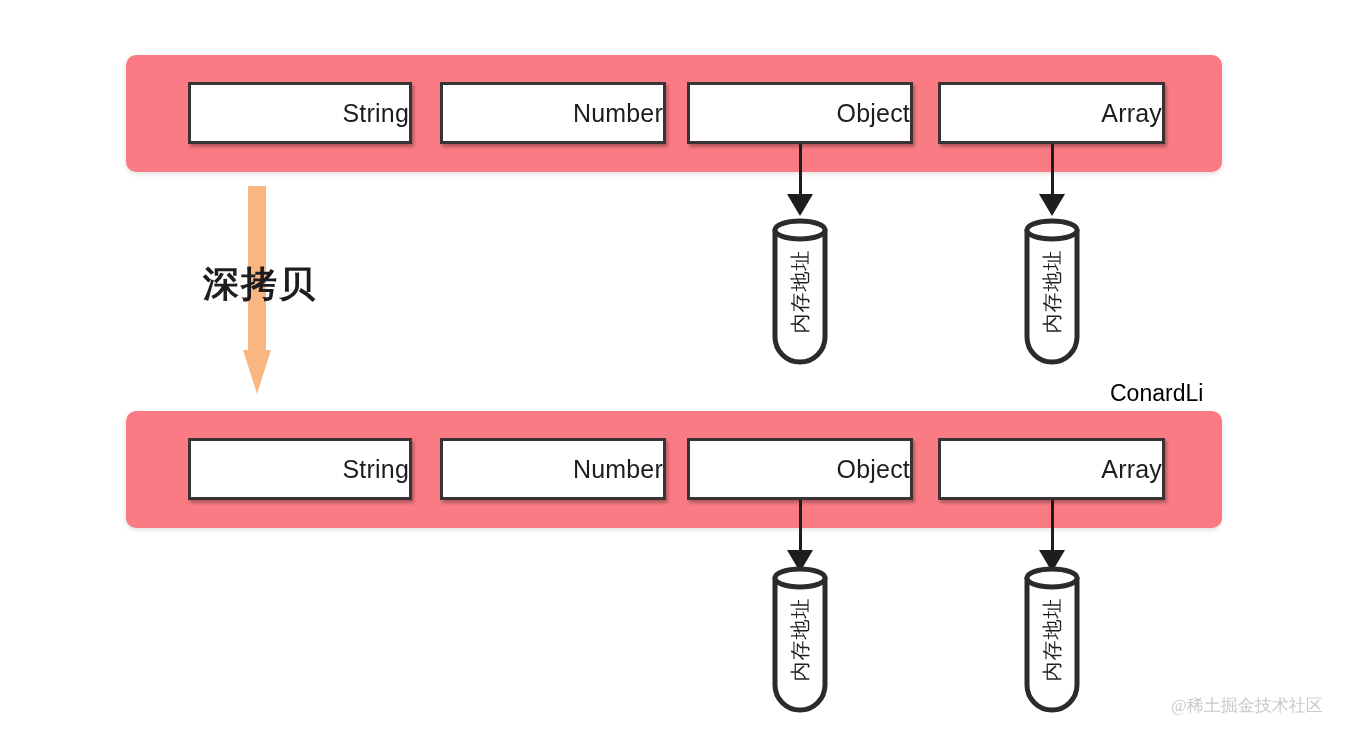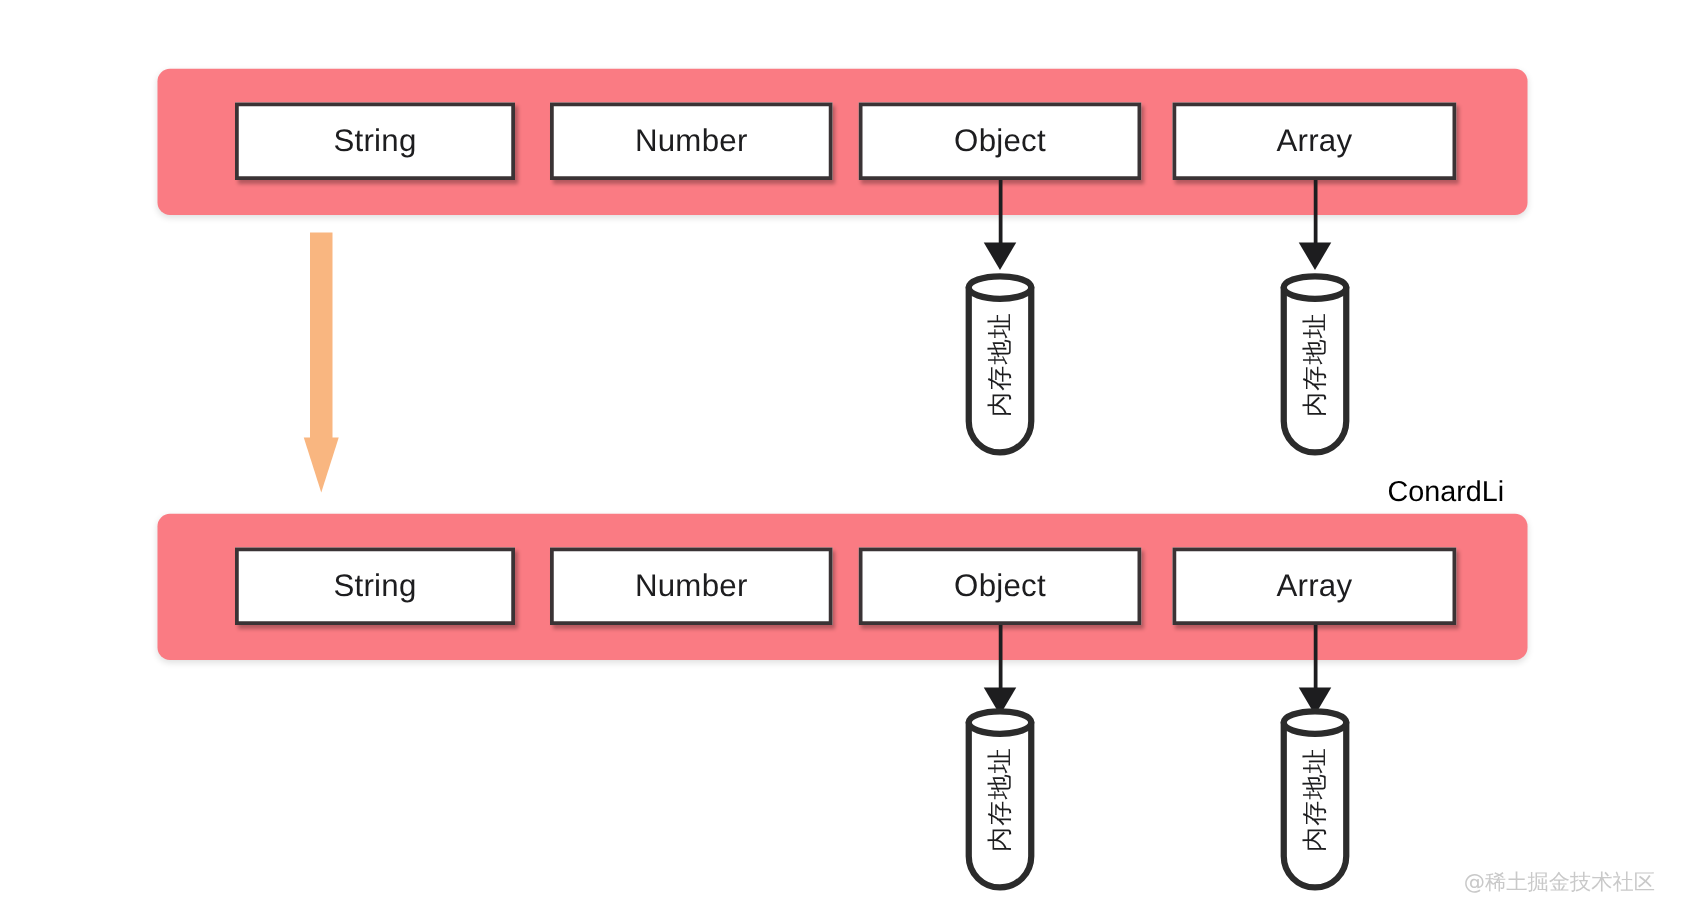--- a/index.html
+++ b/index.html
@@ -29,21 +29,21 @@
   #bar-bottom { left: 126px; top: 411px; width: 1096px; height: 117px; }
 
   
   .type-box {
     position: absolute;
     background: #ffffff;
     border: 3px solid #3b82f6;
     box-sizing: border-box;
     display: flex;
     align-items: center;
-    justify-content: center;
+    justify-content: flex-end;
     box-shadow: 2px 3px 3px rgba(0,0,0,0.28);
   }
   .type-box .label {
     font-size: 25px;
     color: #1d1d1f;
     letter-spacing: 0.2px;
     line-height: 1;
     white-space: nowrap;
   }
 
@@ -193,20 +193,21 @@
     </svg>
     <div class="tube-text">
       <span>内存地址</span>
     </div>
   </div>
 
   <div id="deepcopy-arrow">
     <div class="shaft" style="background: rgb(249, 182, 128);"></div>
     <div class="head" style="border-top-color: rgb(249, 182, 128);"></div>
   </div>
+  <div id="deepcopy-label">深拷贝</div>
 
   <div id="author-credit">ConardLi</div>
 
   <div id="bar-bottom" class="bar" style="background: rgb(250, 123, 131);"></div>
 
   <div class="type-box" style="left: 188px; top: 438px; width: 224px; height: 62px; background: rgb(255, 255, 255); border-color: rgb(58, 51, 53);">
     <span class="label">String</span>
   </div>
 
   <div class="type-box" style="left: 440px; top: 438px; width: 226px; height: 62px; background: rgb(255, 255, 255); border-color: rgb(58, 51, 53);">
@@ -240,15 +241,15 @@
   <div class="tube" style="left:1024px; top:565px;">
     <svg width="56" height="148" viewBox="0 0 56 148">
       <path d="M3 13 L3 120 A25 25 0 0 0 53 120 L53 13" fill="#ffffff" stroke="#2b2b2b" stroke-width="5" stroke-linecap="round"></path>
       <ellipse cx="28" cy="13" rx="25" ry="9" fill="#ffffff" stroke="#2b2b2b" stroke-width="5"></ellipse>
     </svg>
     <div class="tube-text">
       <span>内存地址</span>
     </div>
   </div>
 
-  <div id="site-watermark" style="color: rgb(201, 201, 201);">@稀土掘金技术社区</div>
+  <div id="site-watermark" style="color: rgb(201, 201, 201); font-family: Liberation Serif, serif;">@稀土掘金技术社区</div>
 
 </div>
 
 </body></html>

